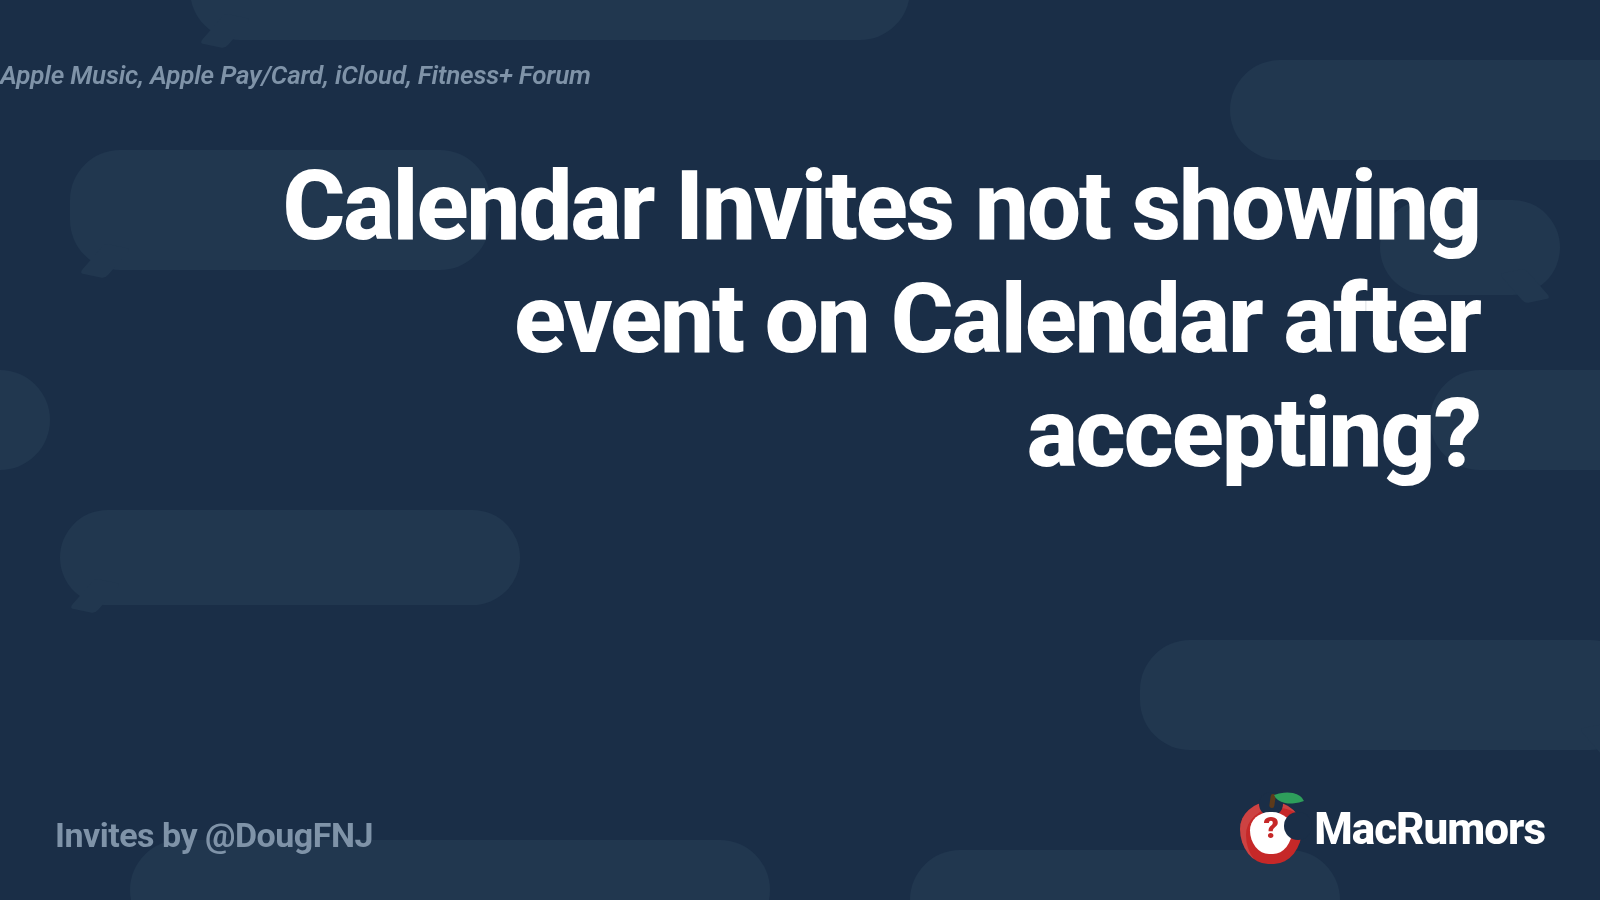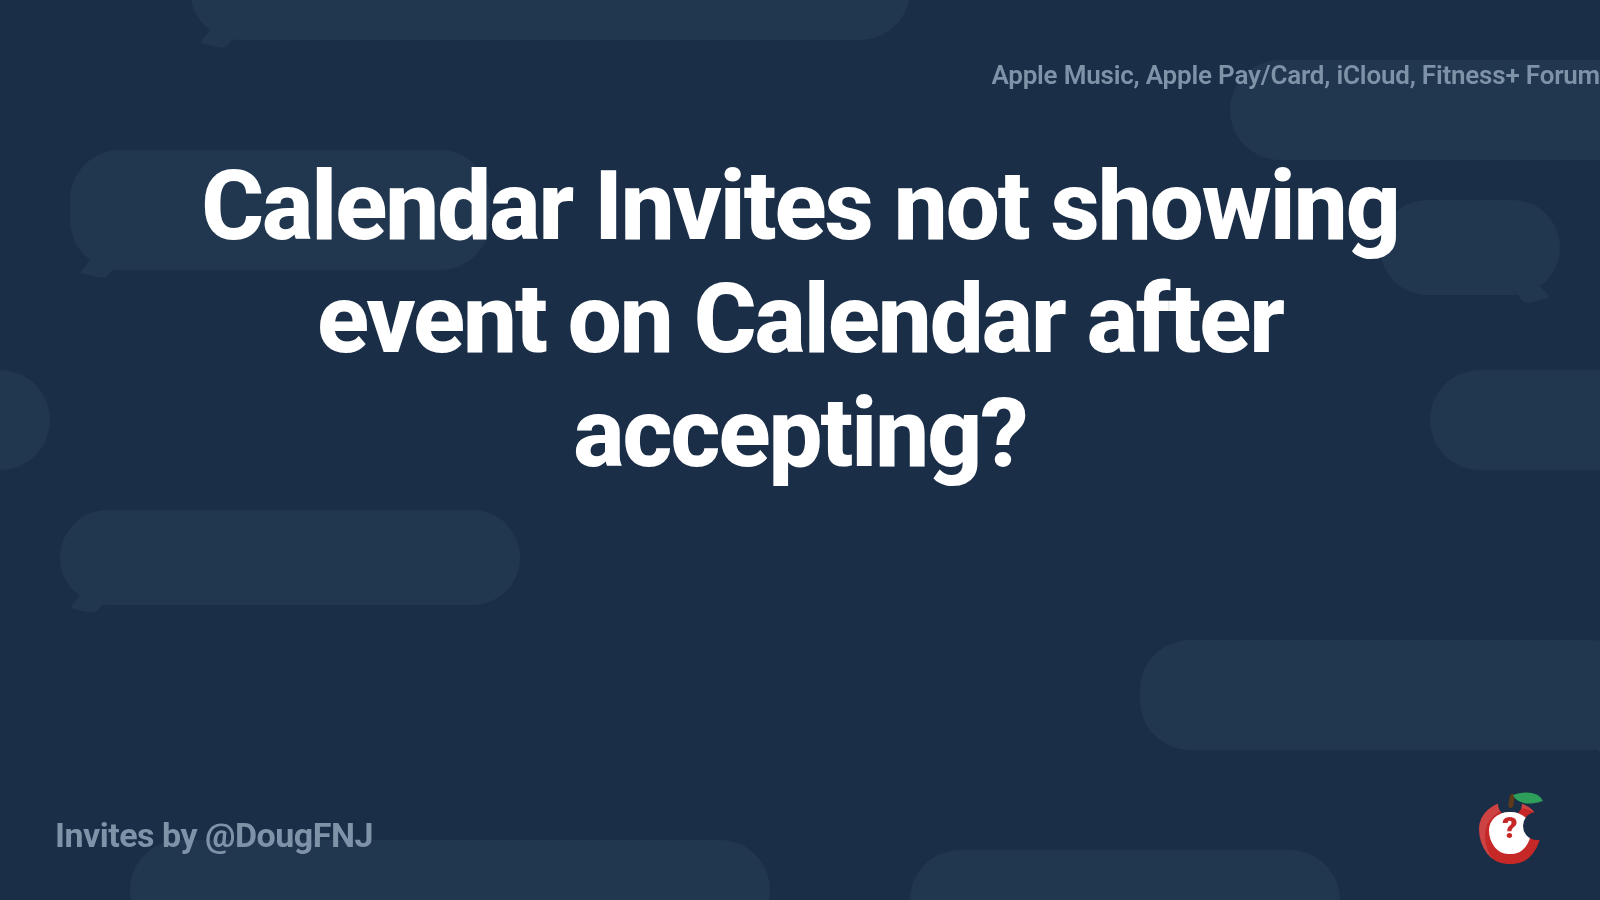--- a/index.html
+++ b/index.html
@@ -38,32 +38,33 @@
   .b4b { top:370px;  left:-190px; width:240px; height:100px; }
   .b5  { top:510px;  left:60px;   width:460px; height:95px;  }
   .b6  { top:640px;  right:-40px; width:500px; height:110px; }
   .b7  { bottom:-40px;left:130px; width:640px; height:100px; }
   .b8  { bottom:-50px;right:260px;width:430px; height:100px; }
 
   .forum-label {
     position: absolute;
     top: 60px;
     left: 0; right: 0;
-    text-align: right;
+    text-align: left;
     color: #7f93a8;
     font-size: 26px;
     font-weight: 600;
     letter-spacing: -0.2px;
+    font-style: italic;
   }
 
   .title {
     position: absolute;
     top: 150px;
     left: 0; right: 0;
-    text-align: center;
+    text-align: right;
     color: #ffffff;
     font-size: 96px;
     font-weight: 800;
     line-height: 1.18;
     letter-spacing: -2px;
     padding: 0 120px;
   }
 
   .posted-by {
     position: absolute;
@@ -176,13 +177,14 @@
 <div class="brand">
   <div class="logo-wrap">
     <div class="apple-body"></div>
     <div class="apple-inner">
         <div class="qmark">?</div>
       </div>
     <div class="apple-bite"></div>
     <div class="stem"></div>
     <div class="leaf"></div>
   </div>
+  <div class="brand-name">MacRumors</div>
 </div>
 
 </body></html>

